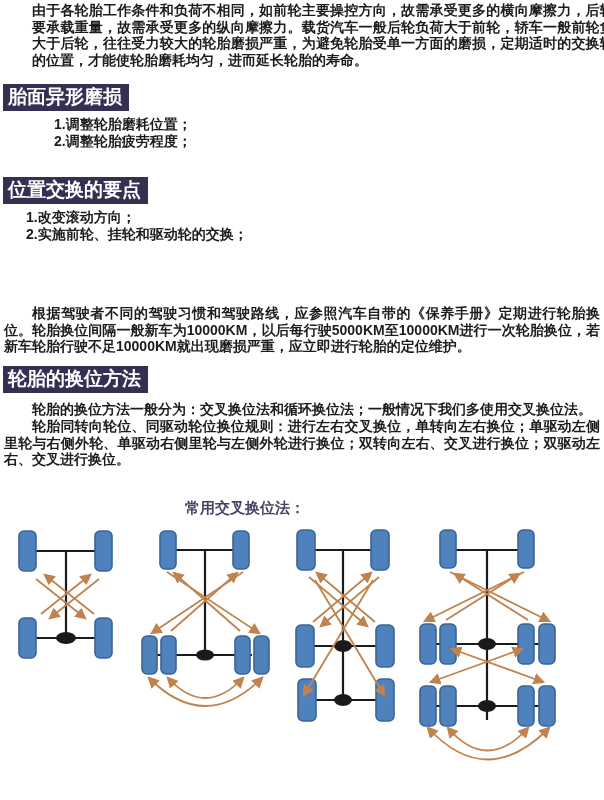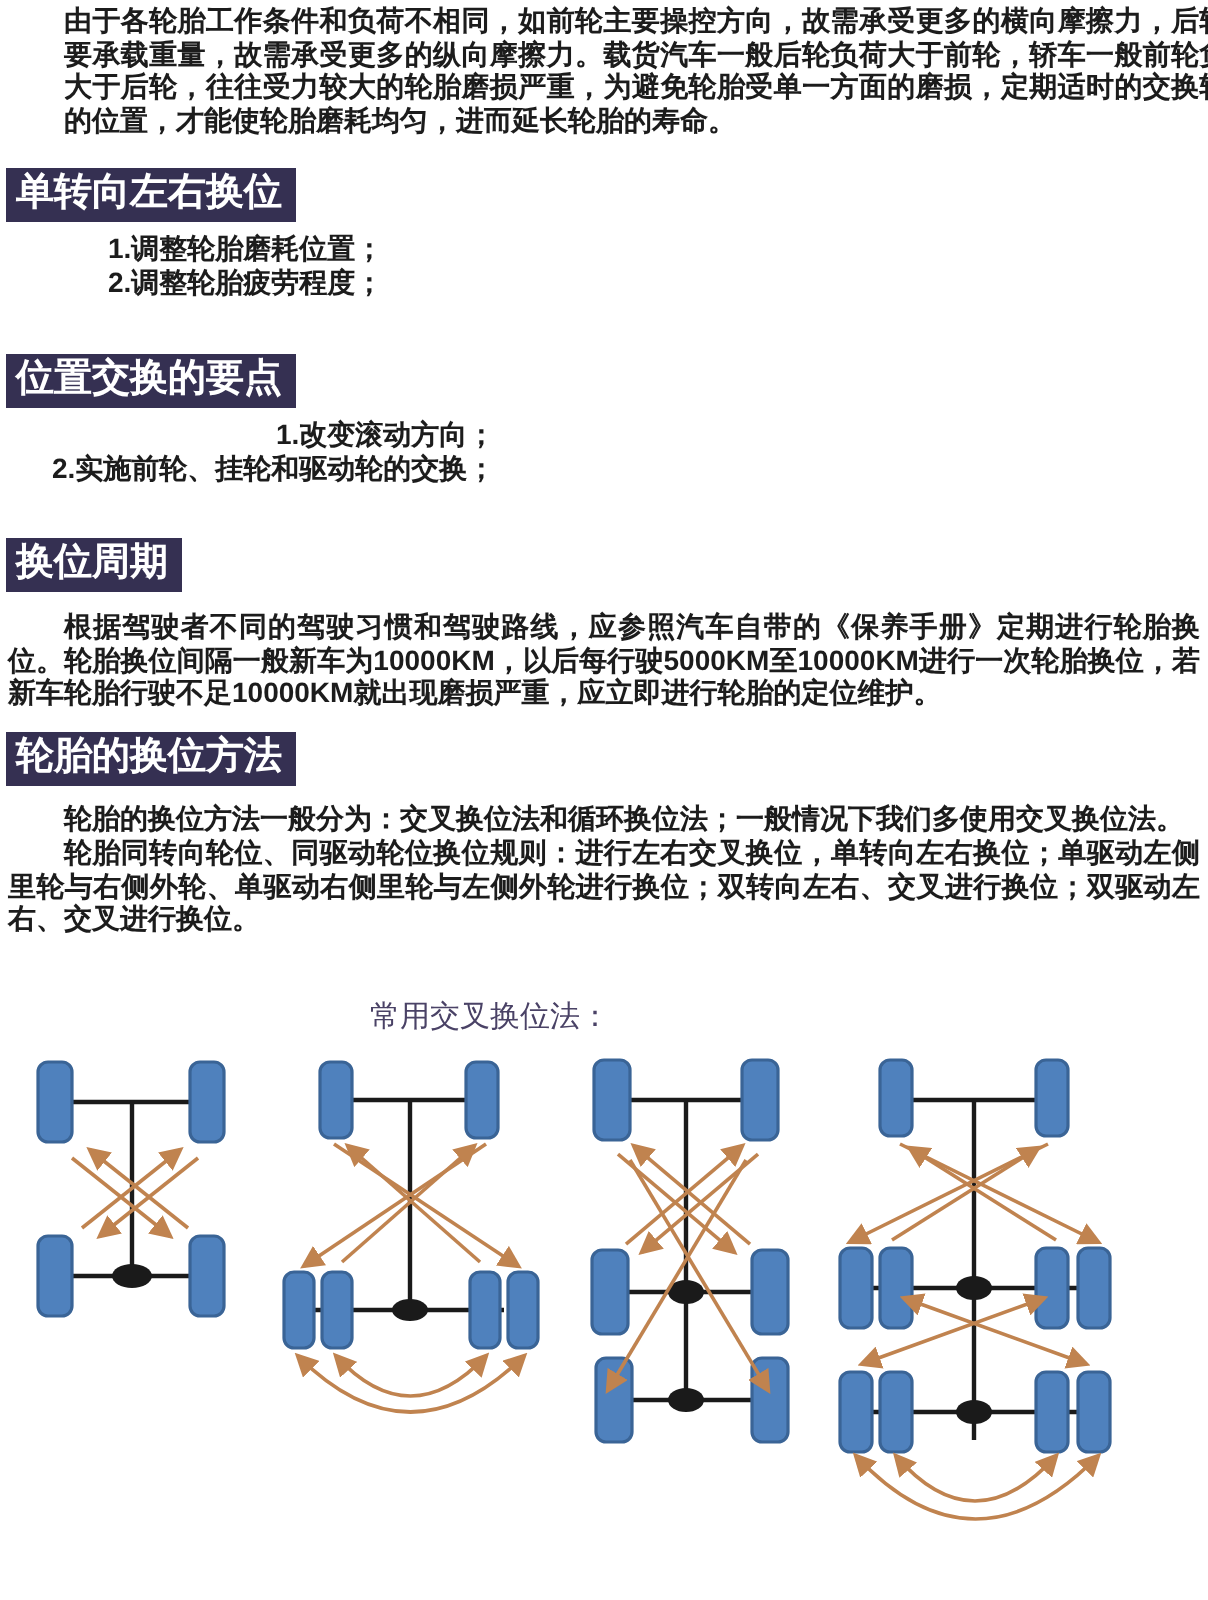--- a/index.html
+++ b/index.html
@@ -25,51 +25,50 @@
     background:var(--heading-bg);color:var(--heading-text);
     font-size:19px;line-height:22px;font-weight:bold;
     padding:2px 7px 3px 5px;white-space:nowrap;
   }
   .plain-list{
     position:absolute;left:26px;margin:0;padding:0;list-style:none;
     font-size:14px;line-height:17px;font-weight:600;
   }
   .caption{
     position:absolute;top:499px;left:0;width:490px;margin:0;
-    text-align:center;font-size:15px;font-weight:normal;color:var(--caption);
+    text-align:center;font-size:15px;font-weight:bold;color:var(--caption);
   }
   .diagrams{position:absolute;top:528px;left:0;width:604px;height:272px;}
   .diagram{position:absolute;top:0;}
   .d1{left:10px;} .d2{left:140px;} .d3{left:295px;} .d4{left:418px;}
   .tire{fill:var(--tire-fill);stroke:var(--tire-border);stroke-width:1.6;}
   .axle{stroke:var(--axle);stroke-width:2.2;fill:none;}
   .diff{fill:var(--axle);}
   .arrow{stroke:var(--arrow);stroke-width:1.8;fill:none;}
   .arrowhead{fill:var(--arrow);}
 </style>
 </head>
 <body>
 
 <div class="page">
 
   <p class="body-text" style="top:2px;margin-left:28px;">由于各轮胎工作条件和负荷不相同，如前轮主要操控方向，故需承受更多的横向摩擦力，后轮主要承载重量，故需承受更多的纵向摩擦力。载货汽车一般后轮负荷大于前轮，轿车一般前轮负荷大于后轮，往往受力较大的轮胎磨损严重，为避免轮胎受单一方面的磨损，定期适时的交换轮胎的位置，才能使轮胎磨耗均匀，进而延长轮胎的寿命。</p>
 
-  <div class="badge" style="top:84px;">单转向左右换位</div>
+  <div class="badge" style="top:84px;">胎面异形磨损</div>
   <ol class="plain-list" style="top:116px;margin-left:28px;">
     <li>1.调整轮胎磨耗位置；</li>
     <li>2.调整轮胎疲劳程度；</li>
   </ol>
 
   <div class="badge" style="top:177px;font-family:Liberation Serif, serif;">位置交换的要点</div>
-  <ol class="plain-list" style="top:209px;text-align:right;">
+  <ol class="plain-list" style="top:209px;">
     <li>1.改变滚动方向；</li>
     <li>2.实施前轮、挂轮和驱动轮的交换；</li>
   </ol>
 
-  <div class="badge" style="top:269px;">换位周期</div>
   <p class="body-text indent" style="top:305px;">根据驾驶者不同的驾驶习惯和驾驶路线，应参照汽车自带的《保养手册》定期进行轮胎换位。轮胎换位间隔一般新车为10000KM，以后每行驶5000KM至10000KM进行一次轮胎换位，若新车轮胎行驶不足10000KM就出现磨损严重，应立即进行轮胎的定位维护。</p>
 
   <div class="badge" style="top:366px;">轮胎的换位方法</div>
   <p class="body-text indent" style="top:401px;">轮胎的换位方法一般分为：交叉换位法和循环换位法；一般情况下我们多使用交叉换位法。</p>
   <p class="body-text indent" style="top:418px;">轮胎同转向轮位、同驱动轮位换位规则：进行左右交叉换位，单转向左右换位；单驱动左侧里轮与右侧外轮、单驱动右侧里轮与左侧外轮进行换位；双转向左右、交叉进行换位；双驱动左右、交叉进行换位。</p>
 
   <p class="caption">常用交叉换位法：</p>
 
   <div class="diagrams">
 

